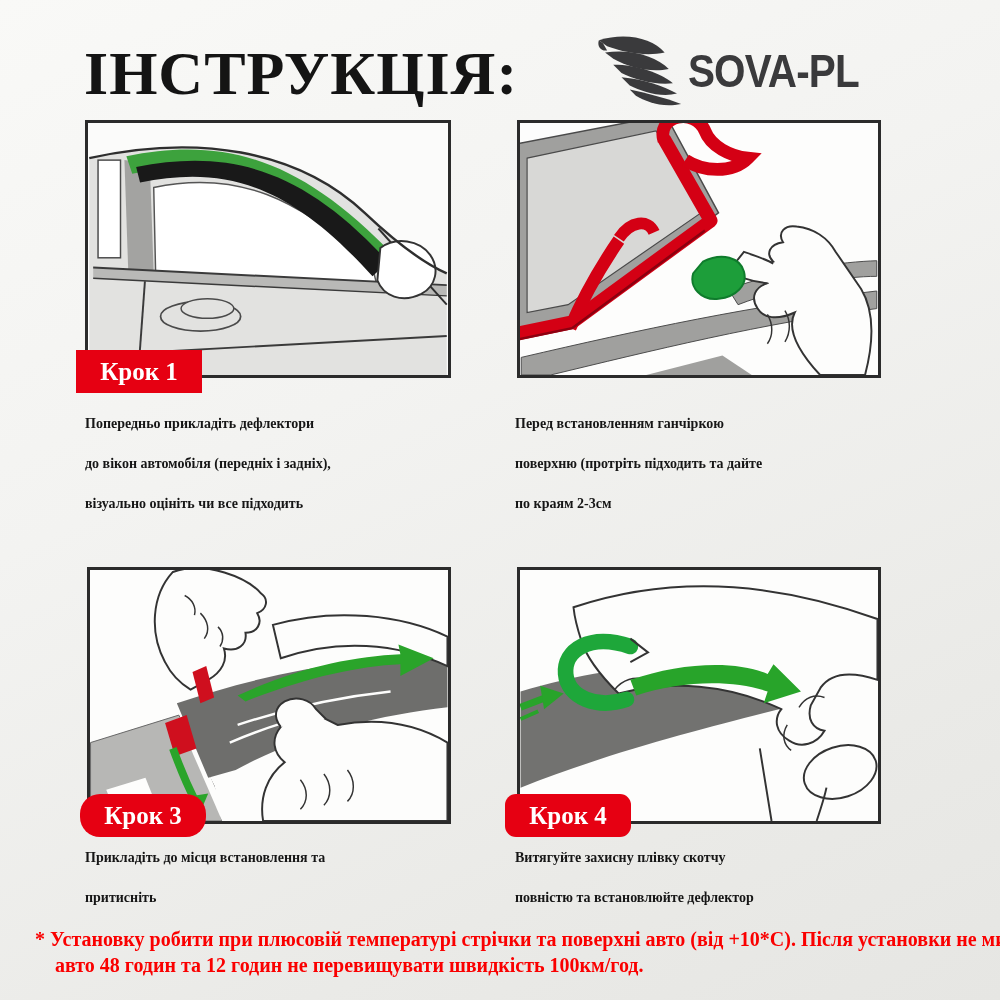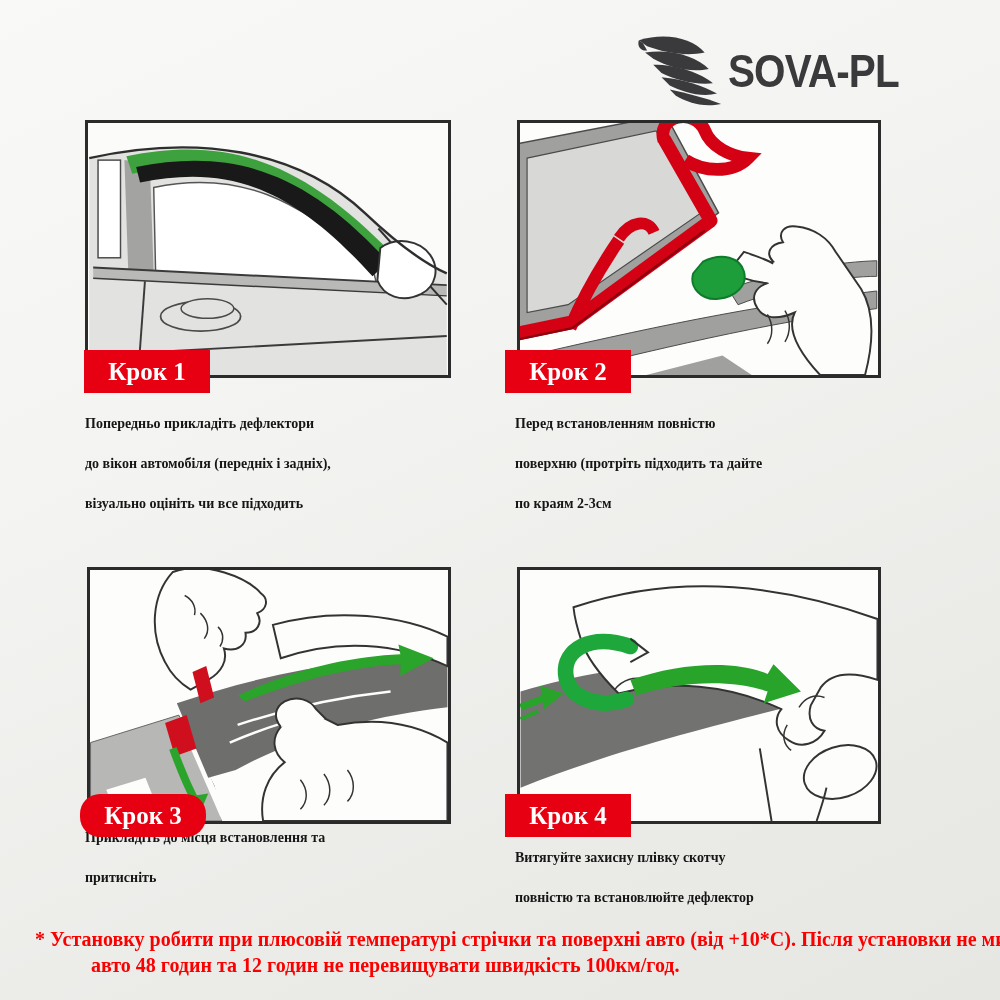--- a/index.html
+++ b/index.html
@@ -5,50 +5,51 @@
   html,body{margin:0;padding:0;}
   .page{
     position:relative;width:1000px;height:1000px;overflow:hidden;
     background:linear-gradient(155deg,#f9f9f7 0%,#f3f3f1 38%,#eaeae7 78%,#e6e6e3 100%);
     font-family:"Liberation Serif","DejaVu Serif",serif;
   }
   .title{
     position:absolute;left:84px;top:38px;font-size:62px;font-weight:700;
     color:#141414;letter-spacing:1px;white-space:nowrap;
   }
-  .logo{position:absolute;left:636px;top:34px;width:260px;height:76px;}
+  .logo{position:absolute;left:596px;top:34px;width:260px;height:76px;}
   .logo .wing{position:absolute;left:0;top:0;width:88px;height:74px;}
   .logo .brand{
     position:absolute;left:92px;top:10px;font-family:"Liberation Sans","DejaVu Sans",sans-serif;
     font-weight:800;font-size:46px;color:#3a3a3c;letter-spacing:-1px;
     transform:scaleX(0.88);transform-origin:left center;white-space:nowrap;
   }
   .panel{position:absolute;border:3px solid #2b2b2b;background:#fdfdfc;box-sizing:border-box;}
   .panel svg{display:block;width:100%;height:100%;}
   #panel1{left:85px;top:120px;width:366px;height:258px;}
   #panel2{left:517px;top:120px;width:364px;height:258px;}
   #panel3{left:87px;top:567px;width:364px;height:257px;}
   #panel4{left:517px;top:567px;width:364px;height:257px;}
   .badge{
     position:absolute;width:126px;height:43px;background:#e60012;color:#ffffff;
     font-size:25px;font-weight:700;text-align:center;line-height:43px;z-index:5;
   }
-  #badge1{left:84px;top:350px;} #badge2{left:505px;top:350px;}
-  #badge3{left:80px;top:794px;border-radius:20px;} #badge4{left:505px;top:794px;}
+  #badge1{left:76px;top:350px;} #badge2{left:505px;top:350px;}
+  #badge3{left:80px;top:794px;border-radius:20px;} #badge4{left:505px;top:794px;border-radius:11px;}
   .steptext{position:absolute;color:#161616;font-size:14px;font-weight:700;line-height:40px;white-space:nowrap;}
   #text1{left:85px;top:404px;} #text2{left:515px;top:404px;}
-  #text3{left:85px;top:818px;} #text4{left:515px;top:838px;}
+  #text3{left:85px;top:838px;} #text4{left:515px;top:838px;}
   .footnote{position:absolute;color:#fa0000;font-weight:700;font-size:20px;white-space:nowrap;}
-  #fn1{left:35px;top:928px;} #fn2{left:55px;top:954px;margin-left:36px;}
+  #fn1{left:35px;top:928px;} #fn2{left:55px;top:954px;}
 </style>
 </head>
 <body>
 
 <div class="page">
 
+  <div class="title">ІНСТРУКЦІЯ:</div>
 
   <div class="logo">
     <svg class="wing" viewBox="0 0 84 72">
       <g fill="#3a3a3c">
         <path d="M2,6 C28,-2 54,4 66,18 C48,22 26,18 10,12 Z"></path>
         <path d="M8,18 C34,14 58,22 70,34 C52,38 30,32 16,24 Z"></path>
         <path d="M16,30 C40,30 62,38 74,48 C56,50 36,44 24,38 Z"></path>
         <path d="M24,42 C46,44 64,50 78,58 C62,62 44,56 32,50 Z"></path>
         <path d="M32,54 C50,58 66,62 82,68 C64,72 48,66 38,60 Z"></path>
         <path d="M2,6 C0,12 4,17 10,16 L6,9 Z"></path>
@@ -133,31 +134,30 @@
       <path d="M112,78 C70,64 44,82 46,106 C48,130 78,142 108,132" stroke="#1ea73a" stroke-width="16" fill="none" stroke-linecap="round"></path>
       <path d="M112,70 L130,84 L112,94" fill="none" stroke="#333333" stroke-width="2"></path>
       <path d="M112,112 C164,94 220,92 252,106 L258,96 L286,124 L248,136 L252,124 C218,112 166,112 118,128 Z" fill="#28a42a"></path>
       <path d="M0,140 L26,130" stroke="#28a42a" stroke-width="7" fill="none"></path>
       <polygon points="20,118 44,126 24,142" fill="#28a42a"></polygon>
       <path d="M0,152 L18,144" stroke="#28a42a" stroke-width="4" fill="none"></path>
     </svg>
   </div>
 
   <div class="badge" id="badge1">Крок 1</div>
-  <div class="badge" id="badge2">Крок 2</div>
   <div class="badge" id="badge3">Крок 3</div>
   <div class="badge" id="badge4">Крок 4</div>
 
   <div class="steptext" id="text1">
     <div>Попередньо прикладіть дефлектори</div>
     <div>до вікон автомобіля (передніх і задніх),</div>
     <div>візуально оцініть чи все підходить</div>
   </div>
   <div class="steptext" id="text2">
-    <div>Перед встановленням повністю</div>
+    <div>Перед встановленням ганчіркою</div>
     <div>поверхню (протріть підходить та дайте</div>
     <div>по краям 2-3см</div>
   </div>
   <div class="steptext" id="text3">
     <div>Прикладіть до місця встановлення та</div>
     <div>притисніть</div>
   </div>
   <div class="steptext" id="text4">
     <div>Витягуйте захисну плівку скотчу</div>
     <div>повністю та встановлюйте дефлектор</div>

